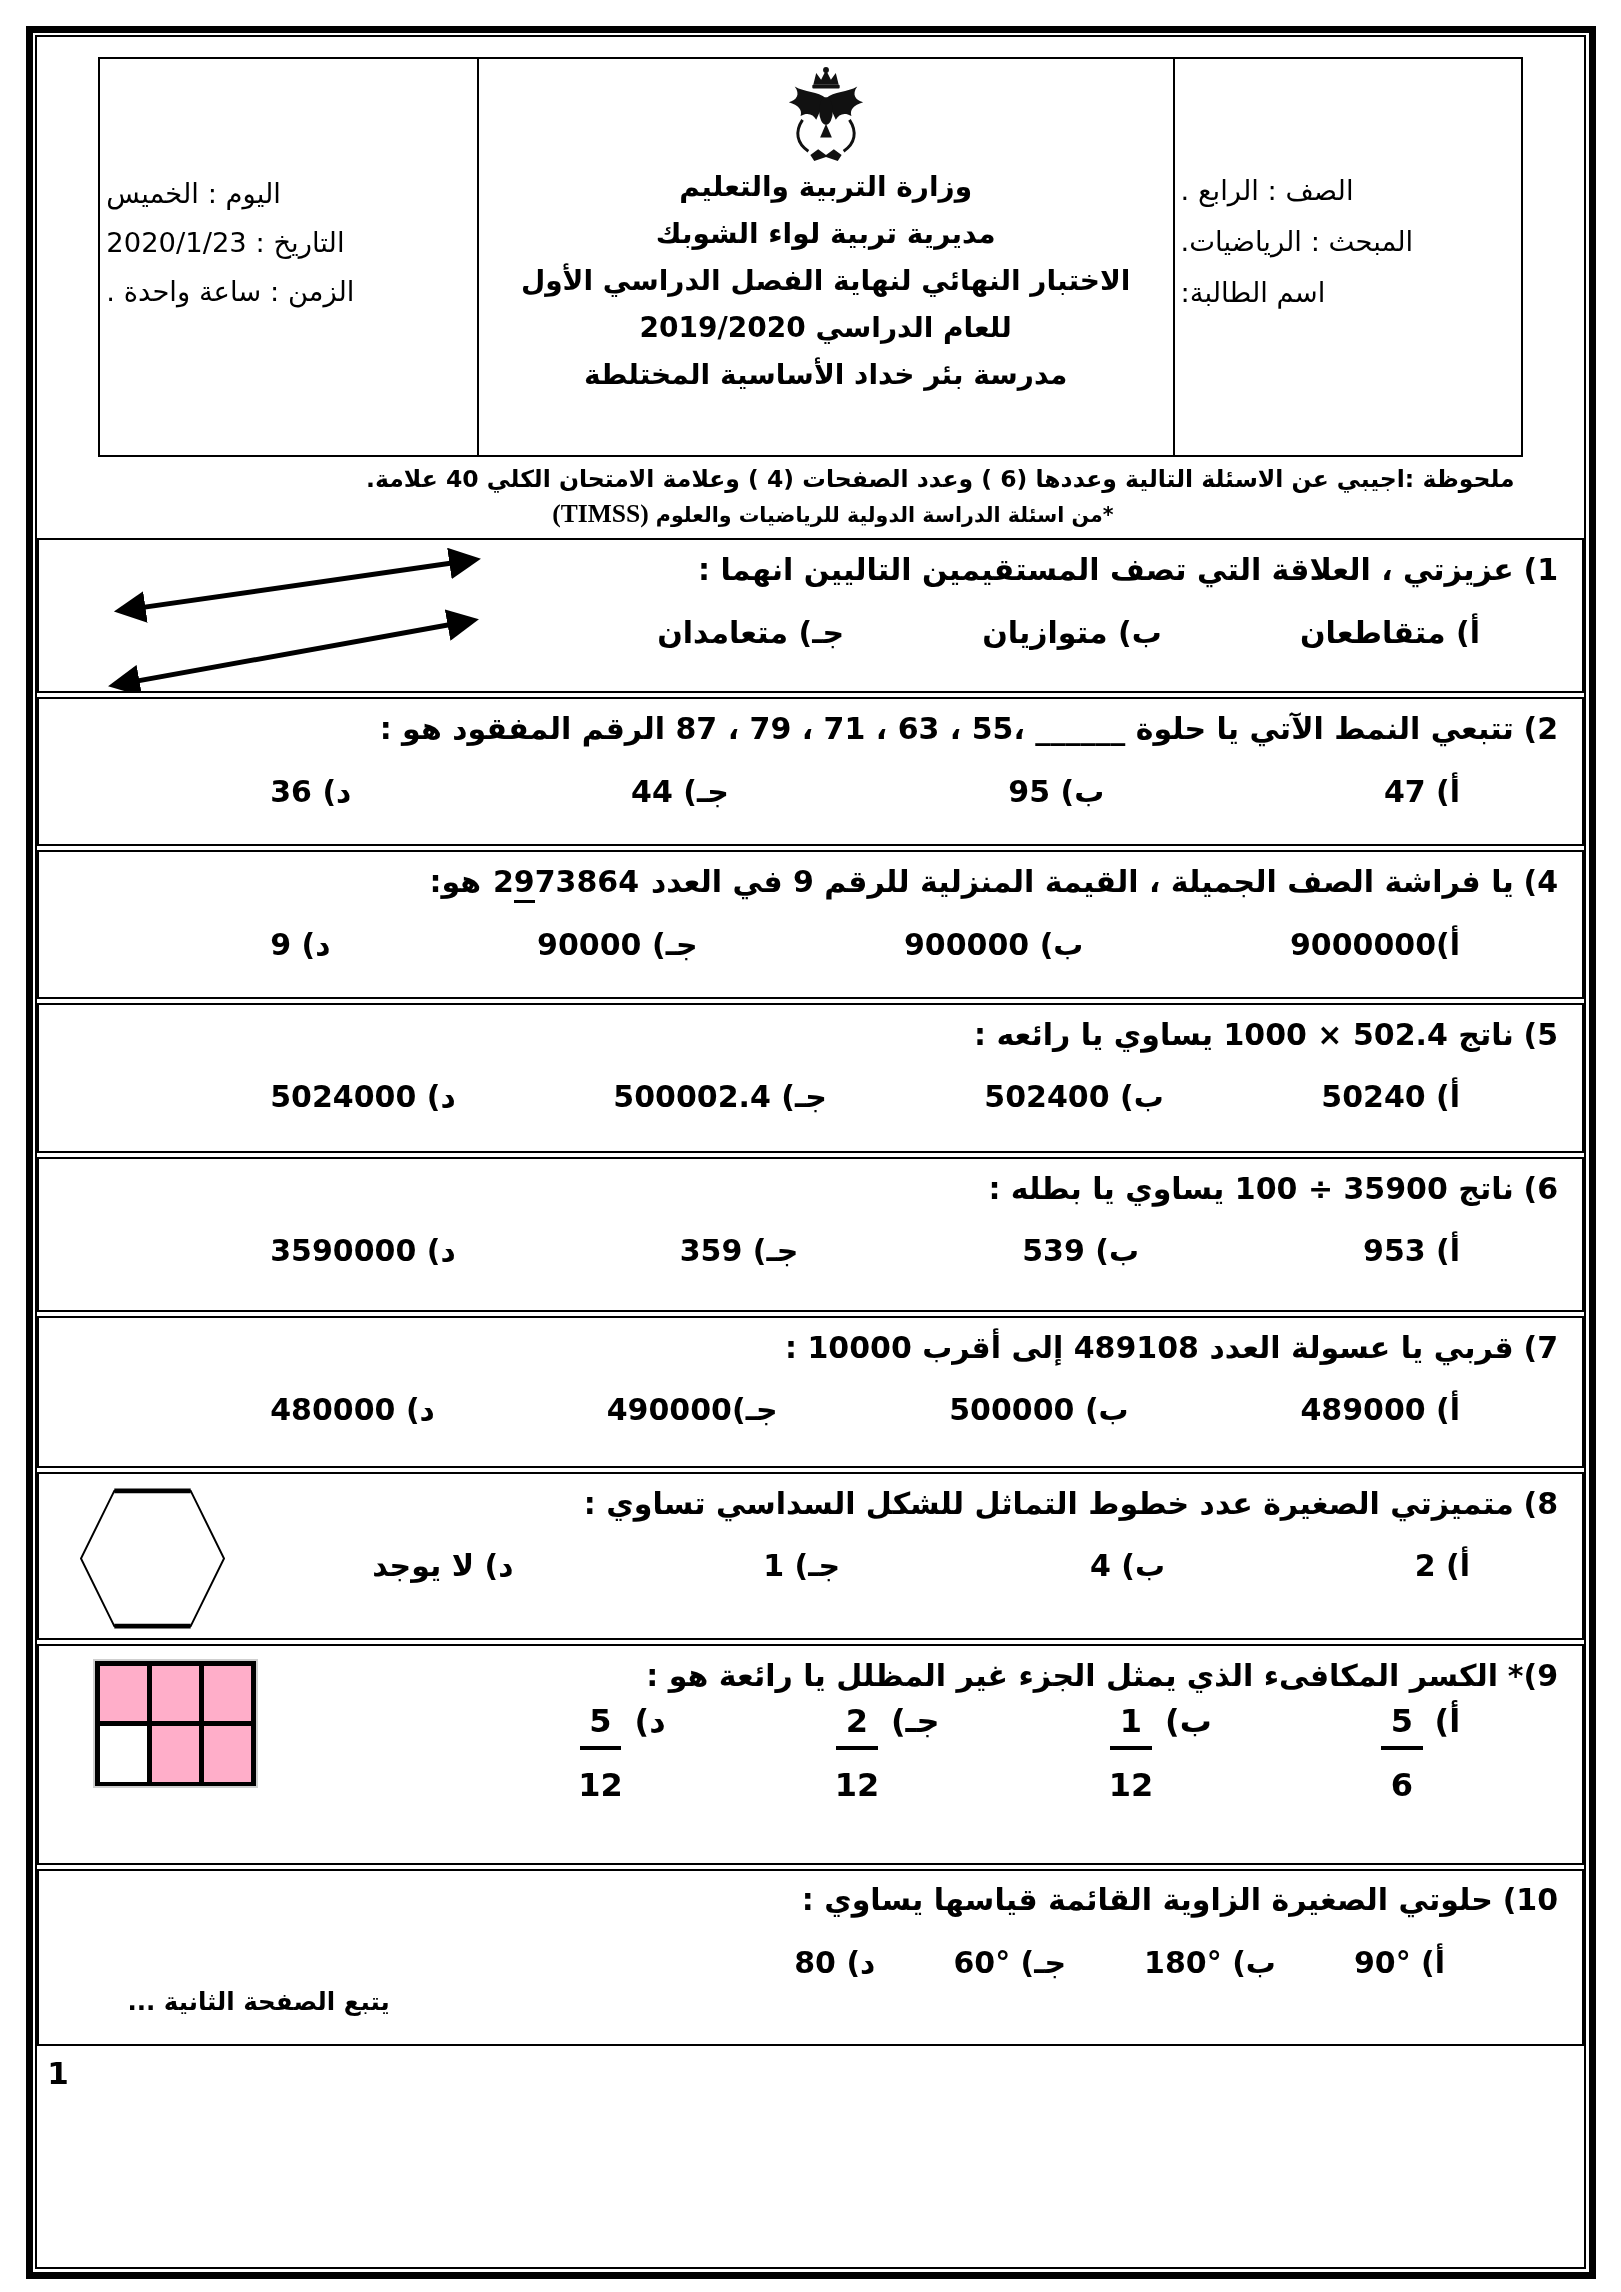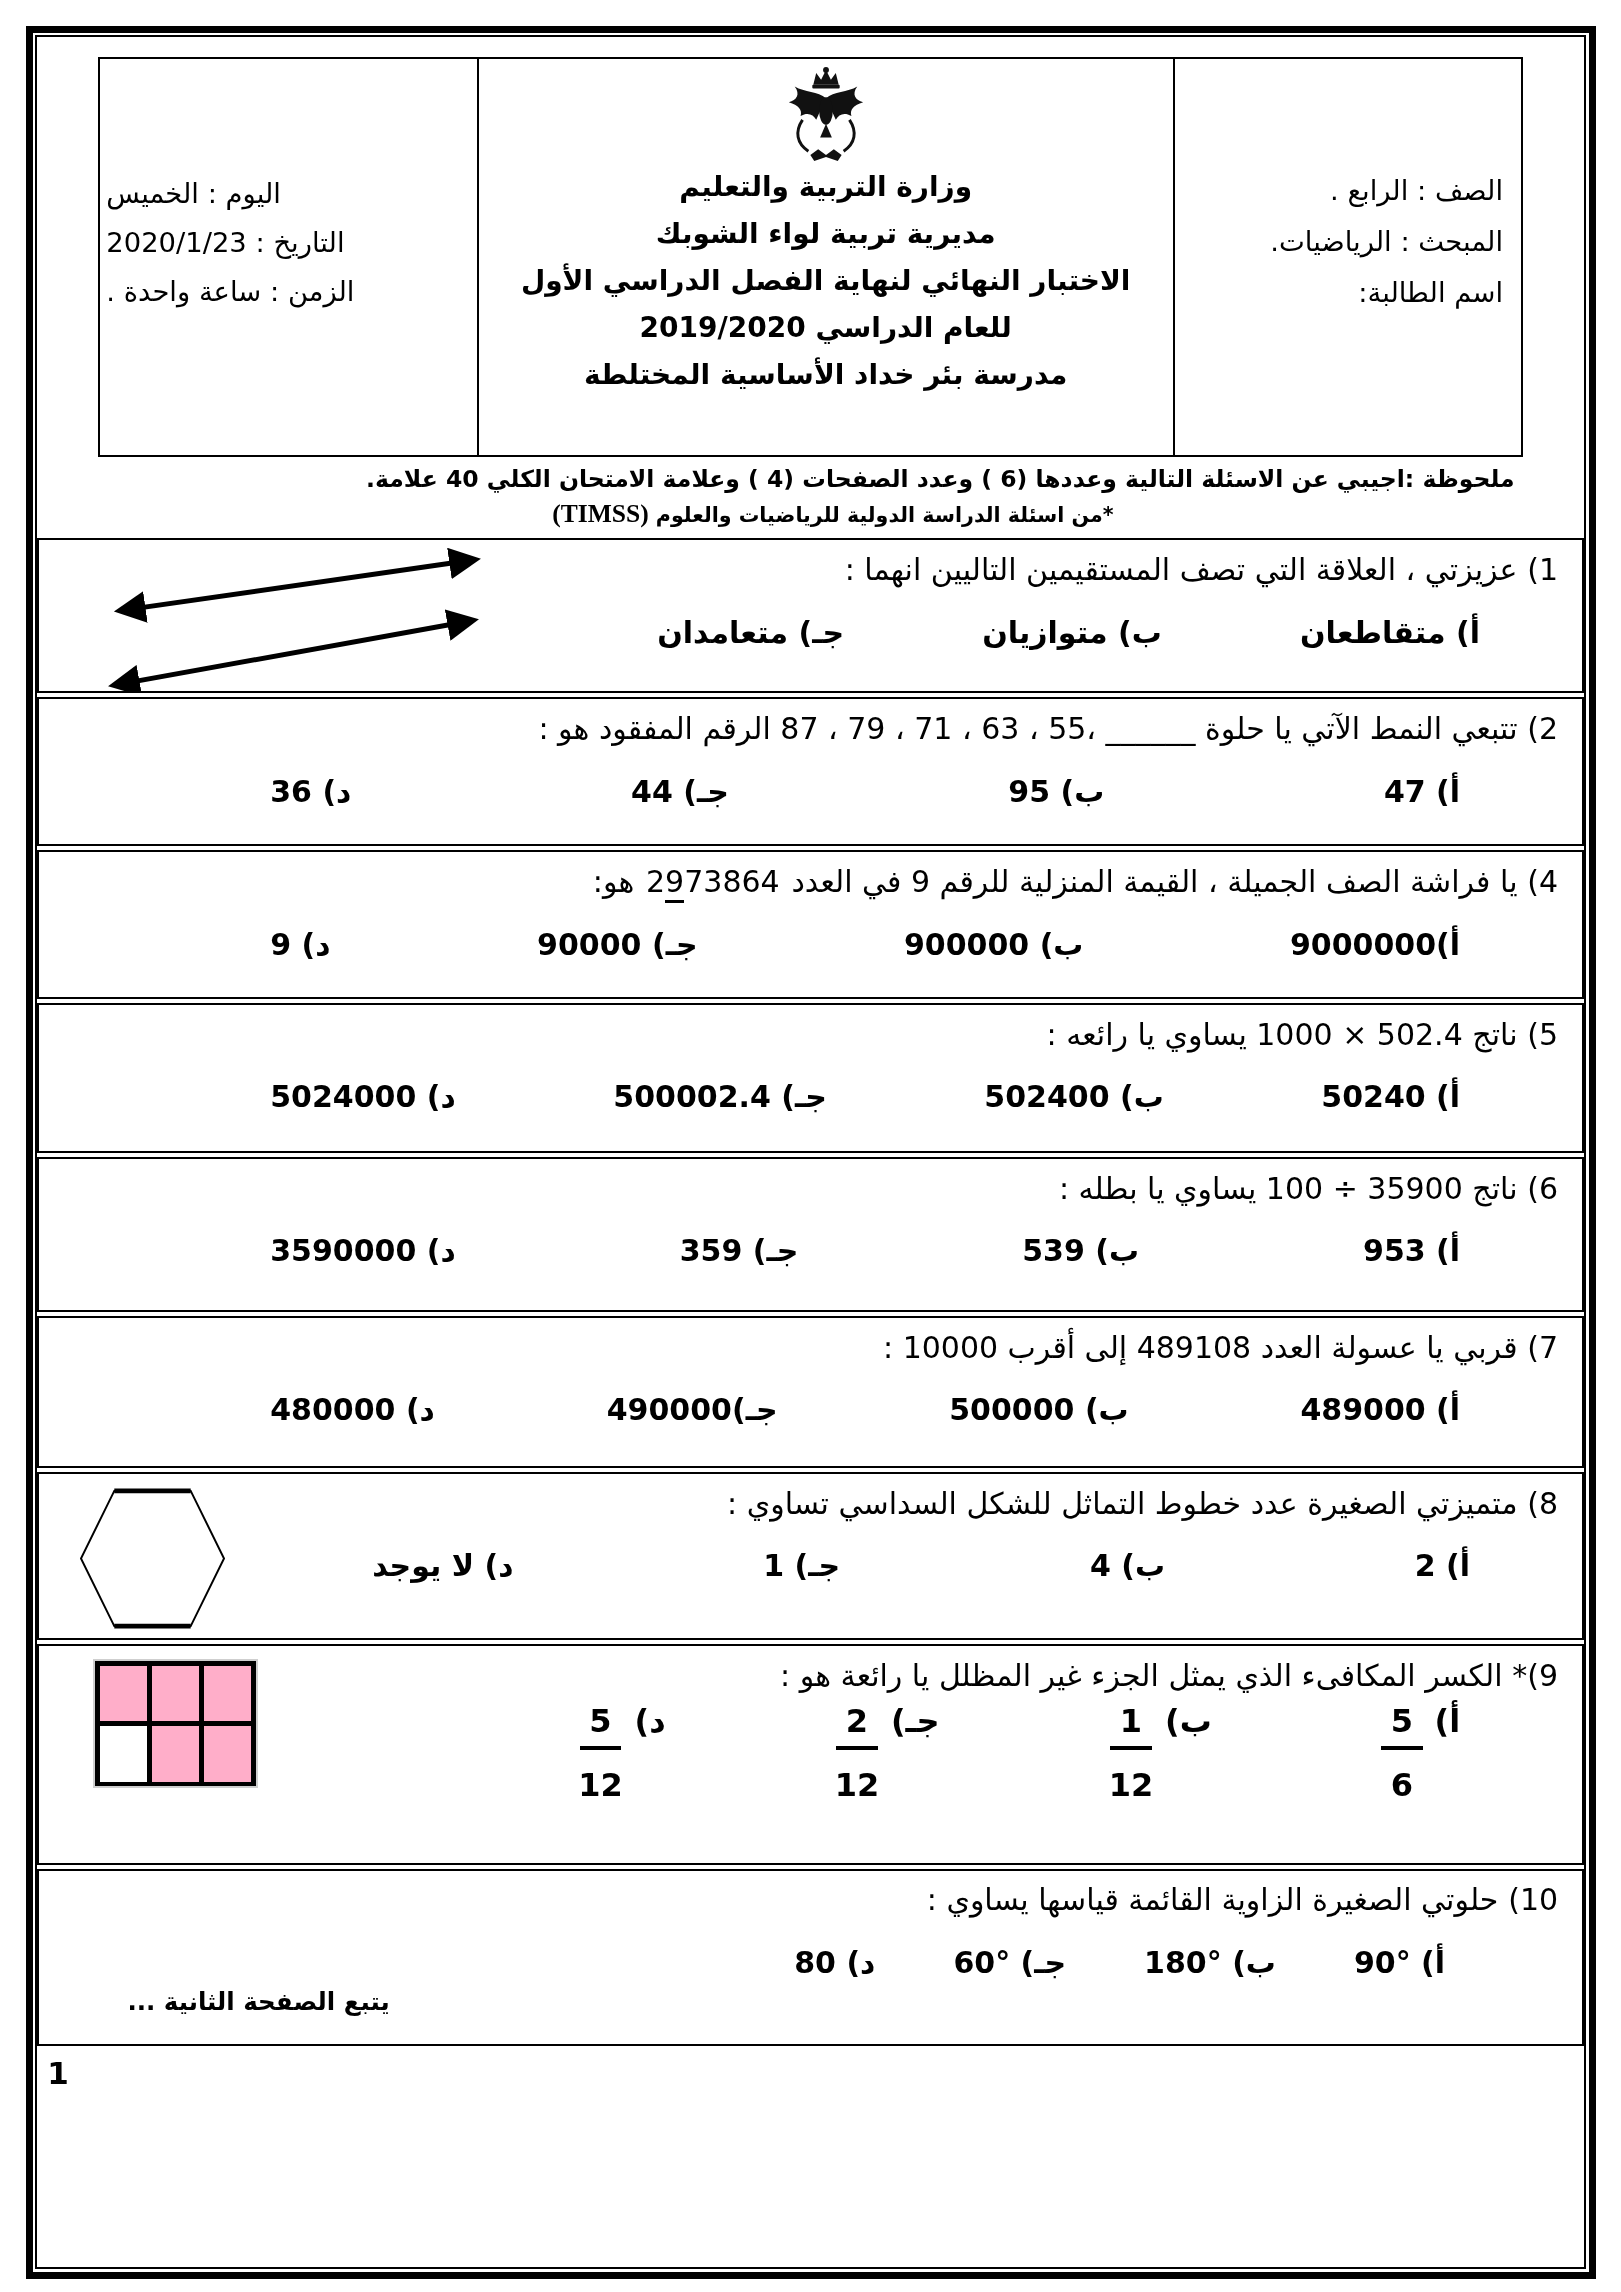--- a/index.html
+++ b/index.html
@@ -4,38 +4,38 @@
 <style>
   html,body{margin:0;padding:0;background:#fff;}
   body{width:1621px;height:2293px;position:relative;font-family:"DejaVu Sans",sans-serif;color:#000;}
   .page{position:absolute;left:25.5px;top:25.5px;right:25.5px;bottom:13.7px;border:7.8px solid #000;direction:rtl;}
   .page-inner{position:absolute;inset:2.9px;border:2px solid #000;padding:19.6px 0 0 0;overflow:hidden;}
 
   
   .hdr{margin:0 61px;height:396px;border:2px solid #000;display:flex;}
   .hdr-cell{box-sizing:border-box;height:100%;}
   .hdr-cell:not(:last-child){border-left:2px solid #000;}
-  .hdr-right{width:24.5%;padding:106px 17.6px 0 5.9px;font-size:27.4px;line-height:51px;text-align:right;}
+  .hdr-right{width:24.5%;padding:106px 17.6px 0 5.9px;font-size:27.4px;line-height:51px;text-align:left;}
   .hdr-center{width:49%;text-align:center;}
   .hdr-left{width:26.5%;padding:110px 29px 0 5.9px;font-size:27.4px;line-height:49px;text-align:left;}
   .hdr-center .logo-wrap{margin-top:5.9px;height:98px;}
   .hdr-center .lines{font-weight:bold;font-size:28px;line-height:47px;}
 
   
   .note1{margin:7.8px 69px 0 0;text-align:right;font-weight:bold;font-size:23.5px;}
   .note2{margin:5.9px 470px 9.8px 0;text-align:right;font-weight:bold;font-size:20.6px;}
   .note2 .latin{font-family:"Liberation Serif","DejaVu Serif",serif;font-size:25.5px;font-weight:bold;}
 
   
   .questions{margin:3.9px 0 0 0;}
   .qbox{position:relative;box-sizing:border-box;border:2px solid #000;margin-bottom:3.9px;
         padding:9.8px 23.5px 0 9.8px;background:#fff;}
   .q1{height:155px}.q2{height:149px}.q3{height:153px}.q4{height:149px}.q5{height:150px}
   .q6{height:155px}.q7{height:152px}.q8{height:168px}.q9{height:221px}.q10{height:177px}
-  .qline{font-size:30px;font-weight:normal;line-height:1.3;text-align:right;}
+  .qline{font-size:30px;font-weight:bold;line-height:1.3;text-align:right;}
   .qnum{margin-left:9.8px;}
   .numltr{direction:ltr;unicode-bidi:isolate;margin:0 11.8px;}
   .u9{border-bottom:3.9px solid #000;padding-bottom:1px;}
   .opts{display:flex;justify-content:space-between;font-size:30px;font-weight:bold;margin-top:25.5px;}
   .o-q1 {padding-left:608px;padding-right:78px;}
   .o-std{padding-left:221px;padding-right:98px;}
   .o-q3 {padding-left:245px;padding-right:93px;}
   .o-q8 {padding-left:323px;padding-right:88px;}
   .o-q9 {padding-left:529px;padding-right:98px;margin-top:7.8px;}
   .o-q10{padding-left:745px;padding-right:113px;}

